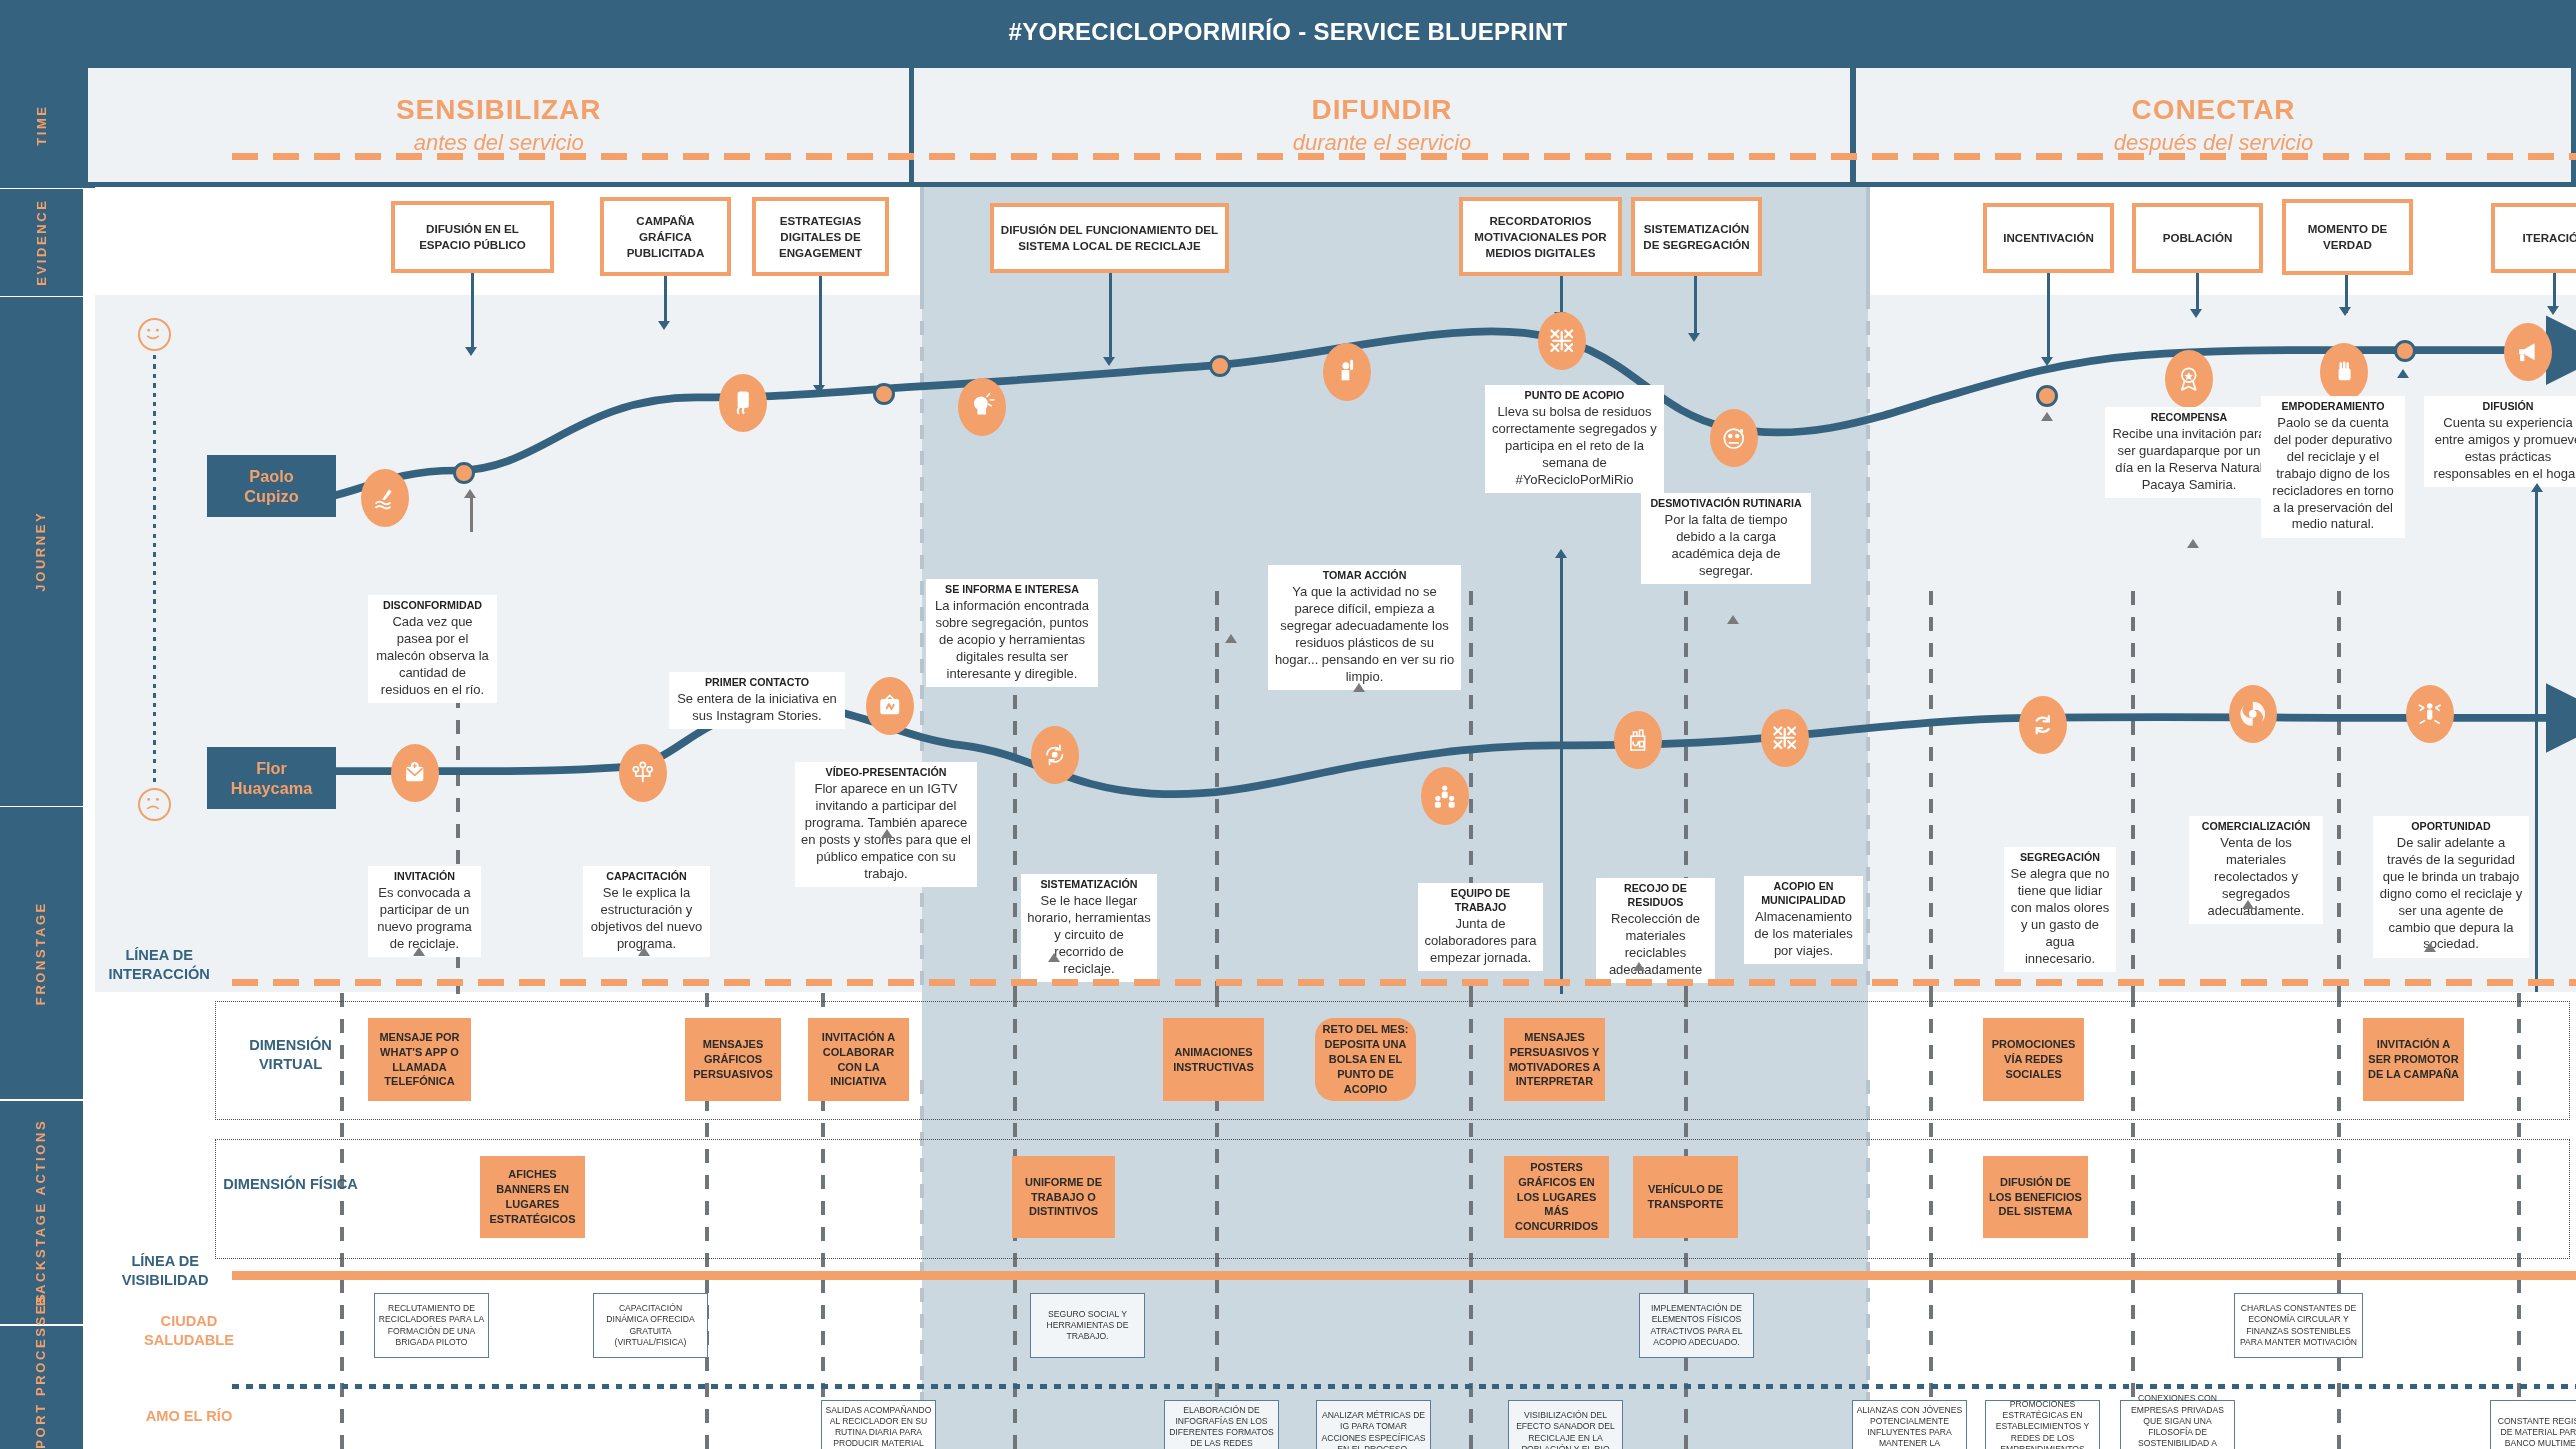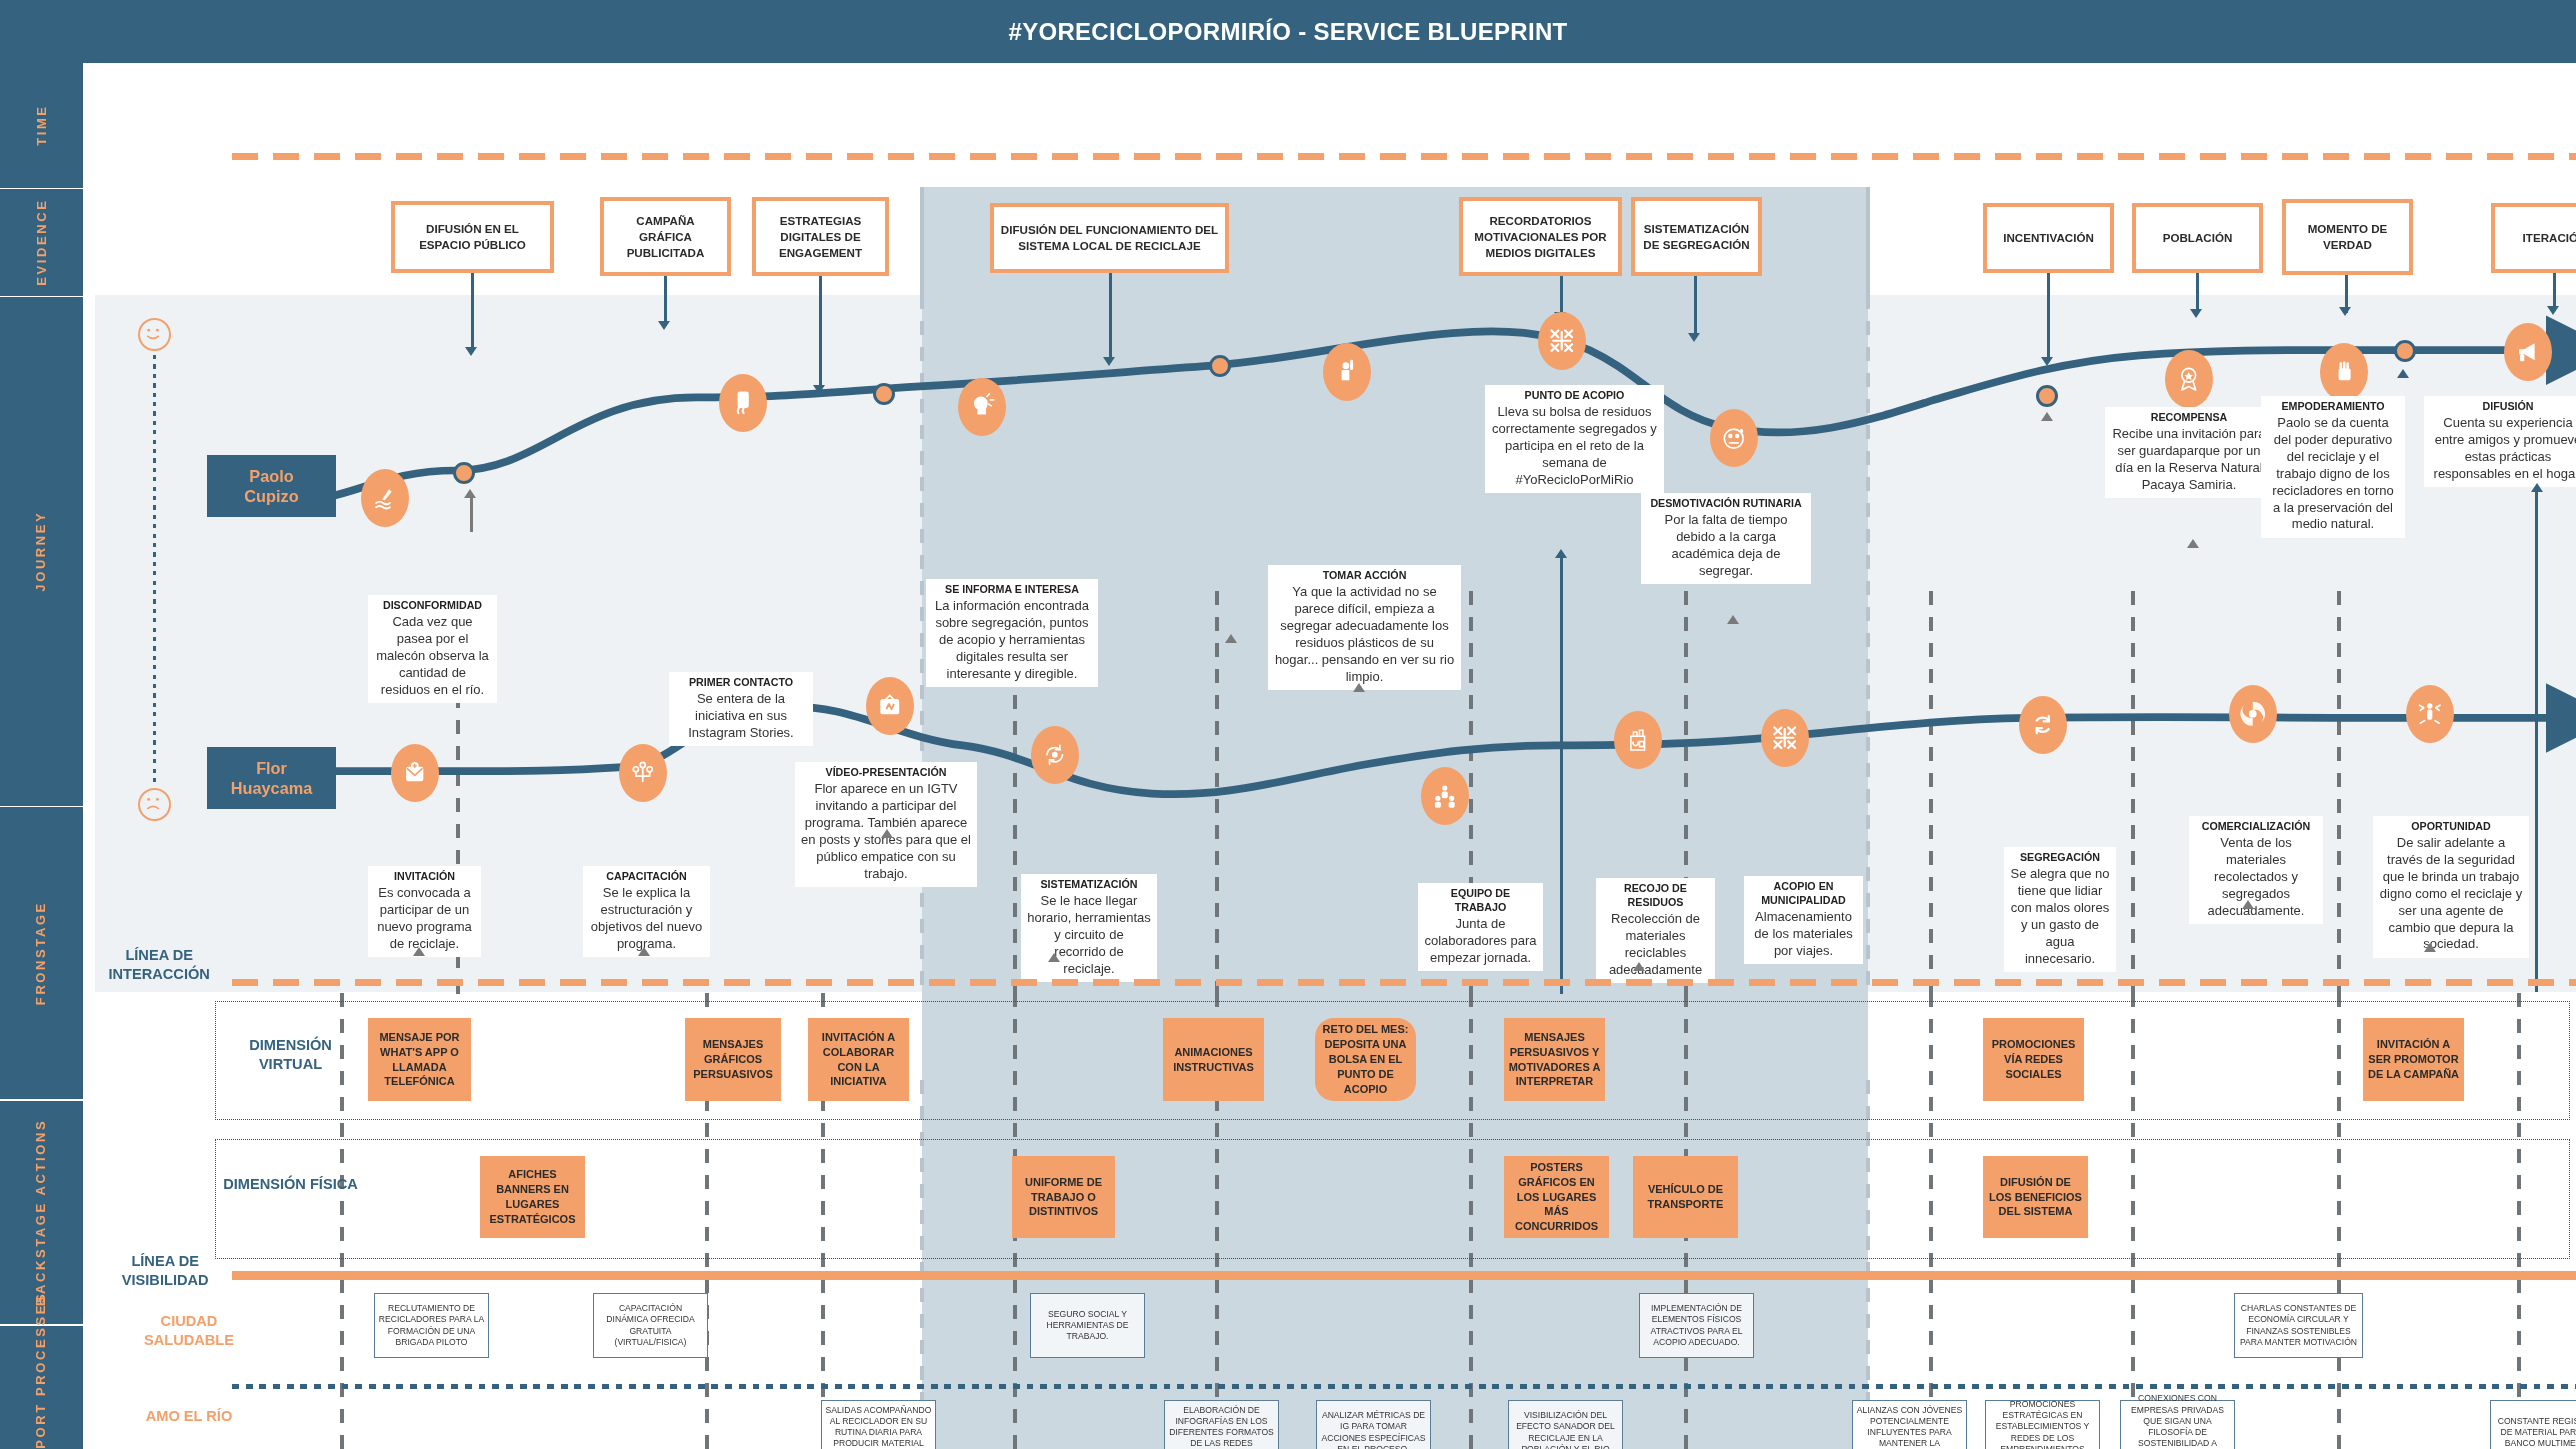--- a/index.html
+++ b/index.html
@@ -162,20 +162,34 @@
   <div class="rail" style="top:807px;height:292px;">
     <span>FRONSTAGE</span>
   </div>
   <div class="rail two" style="top:1101px;height:223px;">
     <span>BACKSTAGE ACTIONS</span>
   </div>
   <div class="rail two" style="top:1326px;height:123px;">
     <span>SUPPORT PROCESSES</span>
   </div>
 
+  <div class="phaserow">
+    <div class="phase" style="left:5.2px;width:821px;">
+      <div class="p1">SENSIBILIZAR</div>
+      <div class="p2">antes del servicio</div>
+    </div>
+    <div class="phase" style="left:831px;width:936px;">
+      <div class="p1">DIFUNDIR</div>
+      <div class="p2">durante el servicio</div>
+    </div>
+    <div class="phase" style="left:1773px;width:715px;">
+      <div class="p1">CONECTAR</div>
+      <div class="p2">después del servicio</div>
+    </div>
+  </div>
 
   <div class="canvas">
     <div class="band-mid"></div>
     <div class="journeyzone"></div>
     <div class="journeyzone-mid"></div>
 
     <div class="vsep" style="left:825px;top:0;height:108px;"></div>
     <div class="vsep" style="left:1771px;top:0;height:108px;"></div>
     <div class="vdash light" style="left:825px;top:108px;height:697px;"></div>
     <div class="vdash light" style="left:1771px;top:108px;height:697px;"></div>
@@ -351,21 +365,21 @@
       <svg viewBox="0 0 32 32" fill="#fff">
         <path d="M6 13 h6 l12 -7 v20 l-12 -7 H6 z"></path>
           <rect x="7" y="19" width="5" height="8" rx="1.5"></rect>
       </svg>
     </div>
 
     <div class="card" style="left:273px;top:408px;width:129px;">
       <span class="t">DISCONFORMIDAD</span>
       <span class="d">Cada vez que pasea por el malecón observa la cantidad de residuos en el río.</span>
     </div>
-    <div class="card" style="left:574px;top:485px;width:144px;">
+    <div class="card" style="left:574px;top:485px;width:176px;">
       <span class="t">PRIMER CONTACTO</span>
       <span class="d">Se entera de la iniciativa en sus Instagram Stories.</span>
     </div>
     <div class="card" style="left:831px;top:392px;width:172px;">
       <span class="t">SE INFORMA E INTERESA</span>
       <span class="d">La información encontrada sobre segregación, puntos de acopio y herramientas digitales resulta ser interesante y diregible.</span>
     </div>
     <div class="card" style="left:1173px;top:378px;width:193px;">
       <span class="t">TOMAR ACCIÓN</span>
       <span class="d">Ya que la actividad no se parece difícil, empieza a segregar adecuadamente los residuos plásticos de su hogar... pensando en ver su rio limpio.</span>

